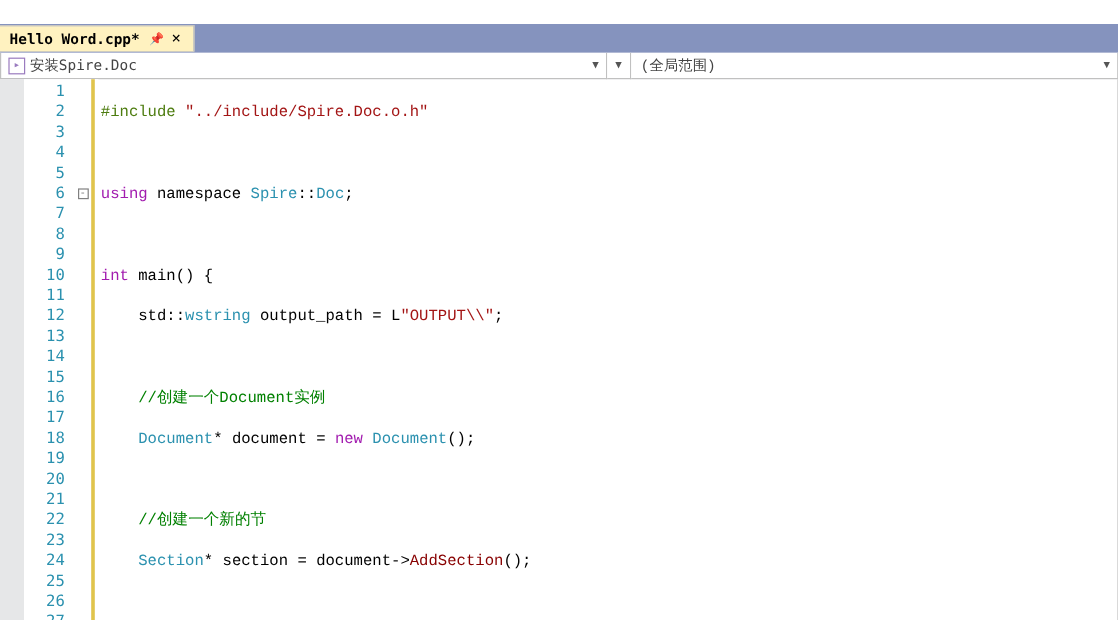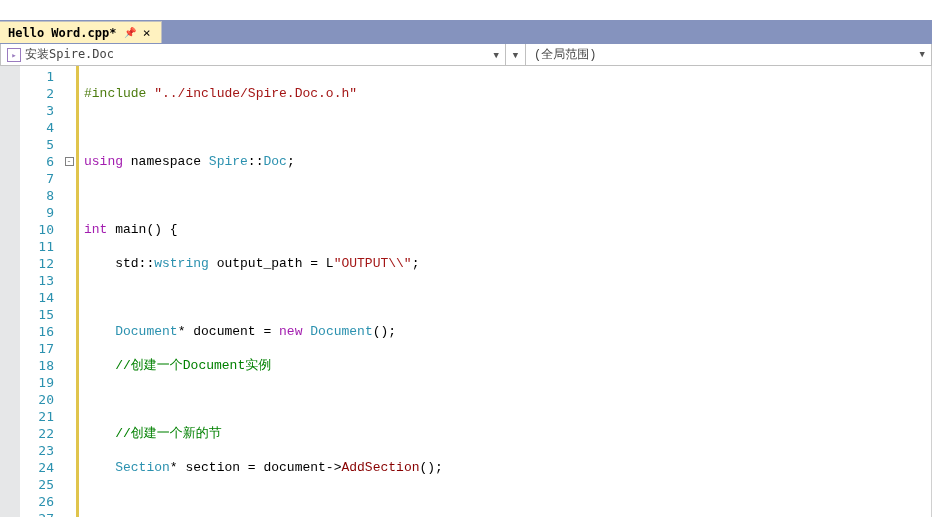--- a/index.html
+++ b/index.html
@@ -229,22 +229,22 @@
     </div>
   <div class="margin-line"></div>
   <div class="code">
 <div class="code-line"><span class="k-preproc">#include </span><span class="k-str">"../include/Spire.Doc.o.h"</span></div>
 <div class="code-line"></div>
 <div class="code-line"><span class="k-keyword">using</span><span> namespace </span><span class="k-type">Spire</span><span>::</span><span class="k-type">Doc</span><span>;</span></div>
 <div class="code-line"></div>
 <div class="code-line"><span class="k-keyword">int</span><span> main() {</span></div>
 <div class="code-line"><span>    std::</span><span class="k-type">wstring</span><span> output_path = L</span><span class="k-str">"OUTPUT\\"</span><span>;</span></div>
 <div class="code-line"></div>
+<div class="code-line"><span class="k-comment">    //创建一个Document实例</span></div>
 <div class="code-line"><span>    </span><span class="k-type">Document</span><span>* document = </span><span class="k-keyword">new</span><span> </span><span class="k-type">Document</span><span>();</span></div>
-<div class="code-line"><span class="k-comment">    //创建一个Document实例</span></div>
 <div class="code-line"></div>
 <div class="code-line"><span class="k-comment">    //创建一个新的节</span></div>
 <div class="code-line"><span>    </span><span class="k-type">Section</span><span>* section = document-&gt;</span><span class="k-method">AddSection</span><span>();</span></div>
 
 
 
 
 
 
 

